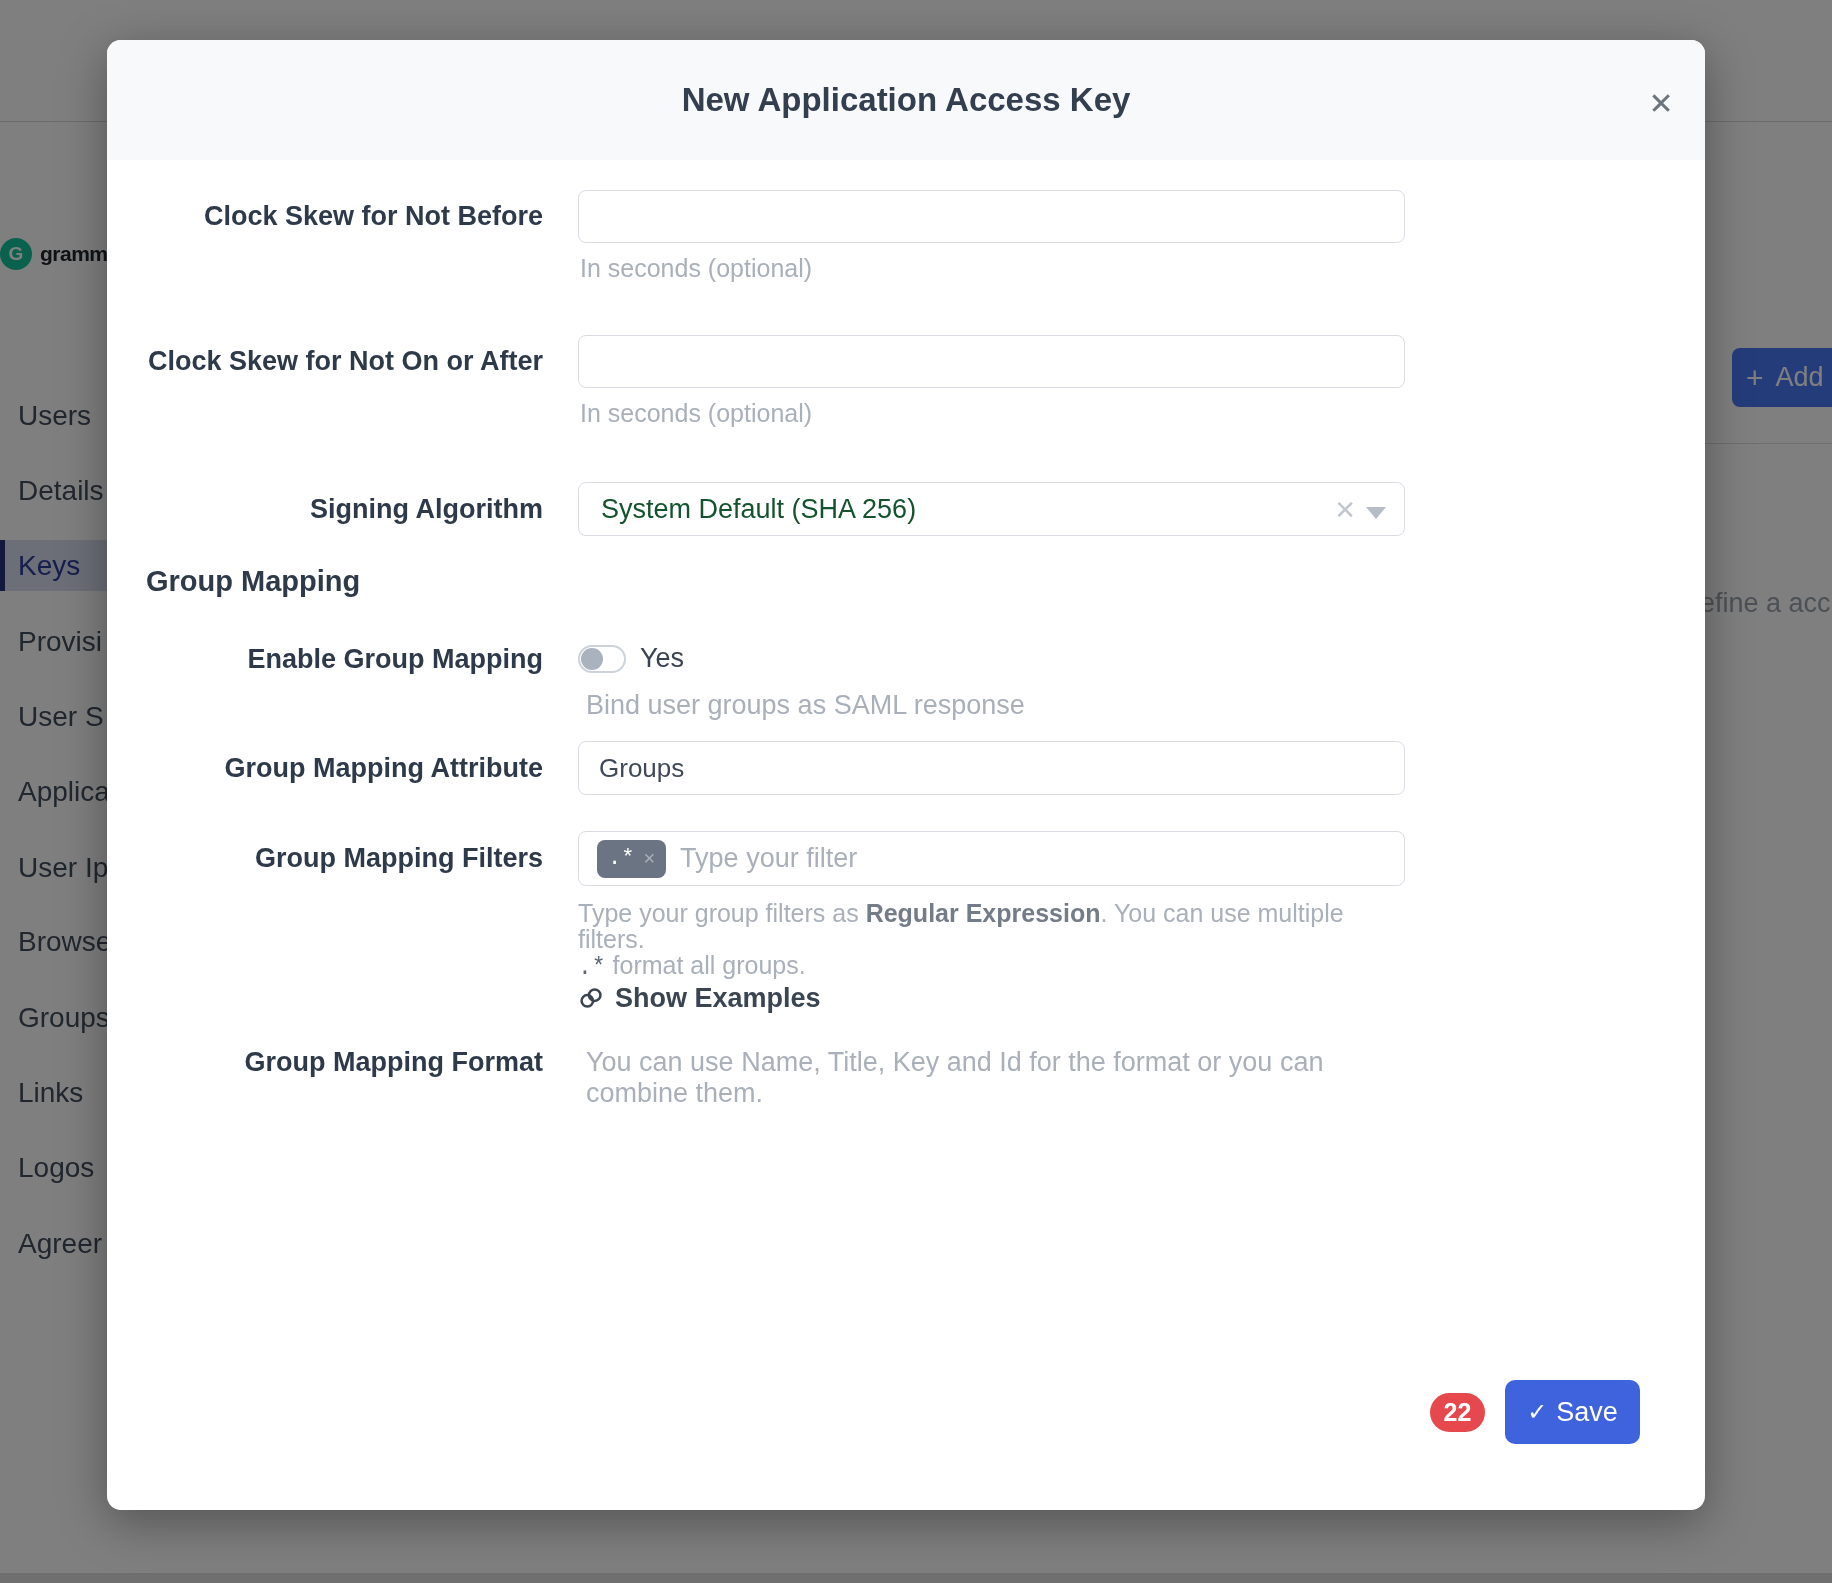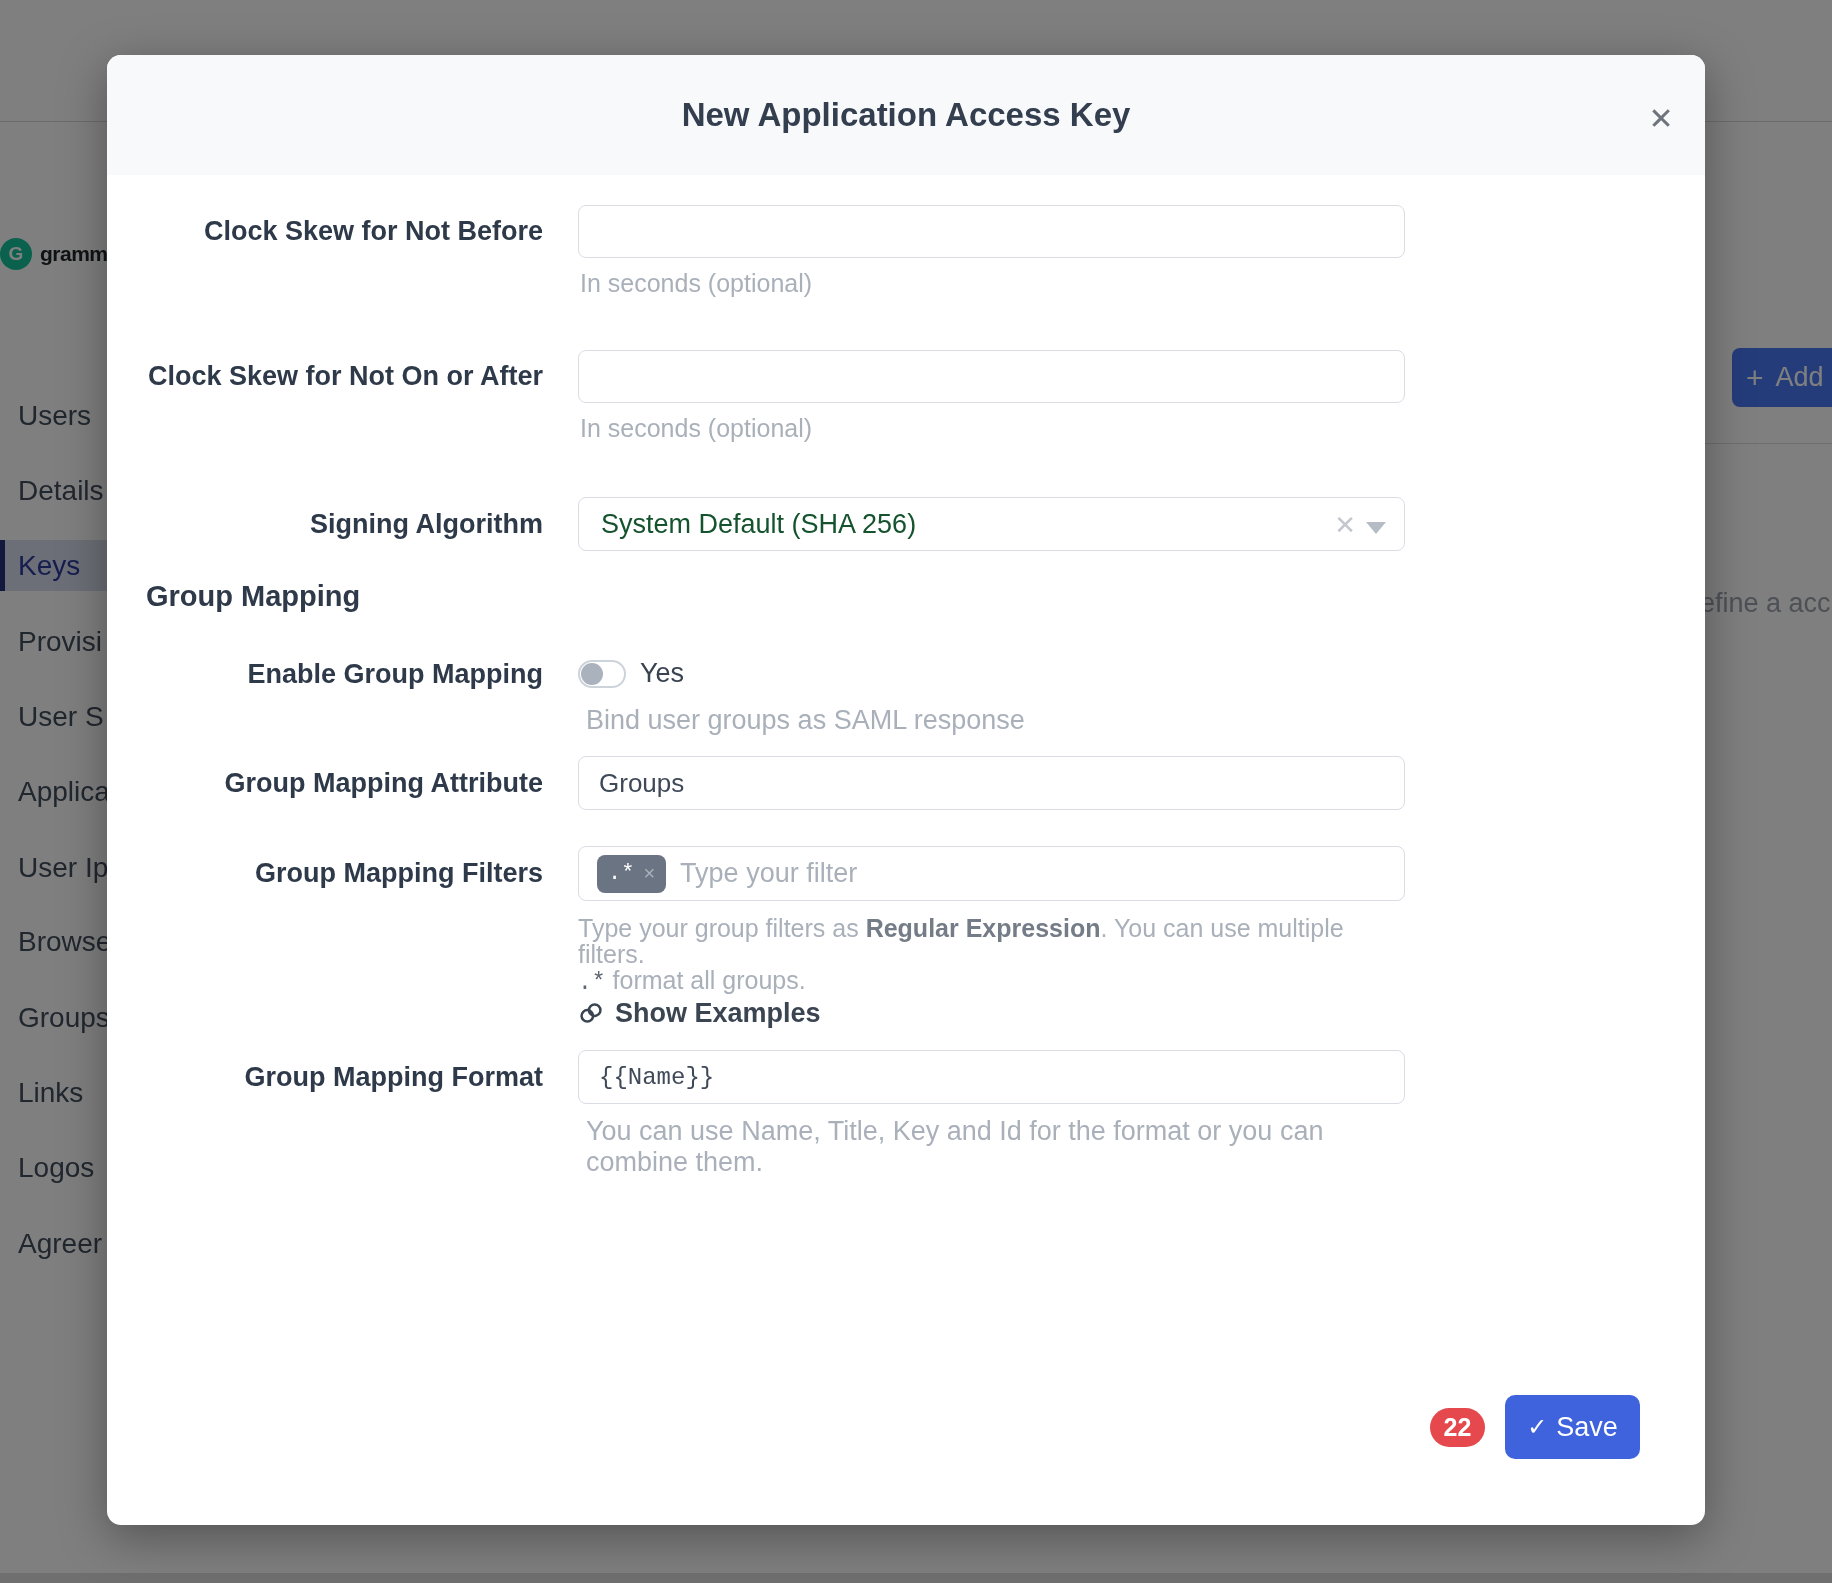--- a/index.html
+++ b/index.html
@@ -17,21 +17,21 @@
 
   .bg-add-btn { position:absolute; left:1732px; top:348px; width:140px; height:59px; background:#4a79f7; border:none; border-radius:8px; color:#ffffff; font-size:27px; display:flex; align-items:center; padding-left:14px; font-family:"Liberation Sans", sans-serif; }
   .bg-add-btn .plus { font-size:30px; margin-right:12px; font-weight:400; }
   .bg-divider { position:absolute; left:1500px; top:443px; width:332px; height:1px; background:#dcdcdc; }
   .bg-partial-text { position:absolute; left:1700px; top:588px; font-size:27px; color:#9aa2ac; white-space:nowrap; }
   .bg-footer-strip { position:absolute; left:0; top:1573px; width:1832px; height:10px; background:#dedede; }
 
   .overlay { position:absolute; inset:0; background:rgba(0,0,0,0.5); z-index:5; }
 
   
-  .modal { position:absolute; left:107px; top:55px; width:1598px; height:1470px; background:#ffffff; border-radius:14px; box-shadow:0 12px 48px rgba(0,0,0,0.35); z-index:10; }
+  .modal { position:absolute; left:107px; top:40px; width:1598px; height:1470px; background:#ffffff; border-radius:14px; box-shadow:0 12px 48px rgba(0,0,0,0.35); z-index:10; }
   .modal-header { position:absolute; left:0; top:0; width:100%; height:120px; background:#f8f9fb; border-radius:14px 14px 0 0; display:flex; align-items:center; justify-content:center; }
   .modal-title { font-size:33px; font-weight:600; color:#333e4e; }
   .modal-close { position:absolute; right:26px; top:46px; width:36px; height:36px; border:none; background:transparent; font-size:30px; color:#6e747c; cursor:pointer; line-height:36px; text-align:center; }
 
   .form-row { position:absolute; left:0; width:100%; }
   .row-label { position:absolute; left:0; top:0; width:436px; text-align:right; font-size:27px; font-weight:600; color:#2e3a49; }
   .row-control { position:absolute; left:471px; top:0; width:827px; }
 
   .text-input { width:827px; height:53px; border:1px solid #d9dde3; border-radius:8px; font-size:26px; color:#3f4958; padding:0 20px; outline:none; background:#ffffff; font-family:"Liberation Sans", sans-serif; }
   .text-input.mono { font-family:"Liberation Mono", monospace; font-size:24px; }
@@ -174,21 +174,20 @@
             </svg>
             <span>Show Examples</span>
           </div>
         </div>
       </div>
     </div>
 
     <div class="form-row" style="top:995px;">
       <div class="row-label" style="line-height:54px;">Group Mapping Format</div>
       <div class="row-control">
-        <input class="text-input mono" style="height: 54px;" value="{{Name}}">
         <div class="helper" style="margin-top:12px; font-size:27px;">You can use Name, Title, Key and Id for the format or you can combine them.</div>
       </div>
     </div>
 
     <div class="badge">22</div>
     <button class="save-btn">
       <span class="check">✓</span>
       <span>Save</span>
     </button>
   </div>

